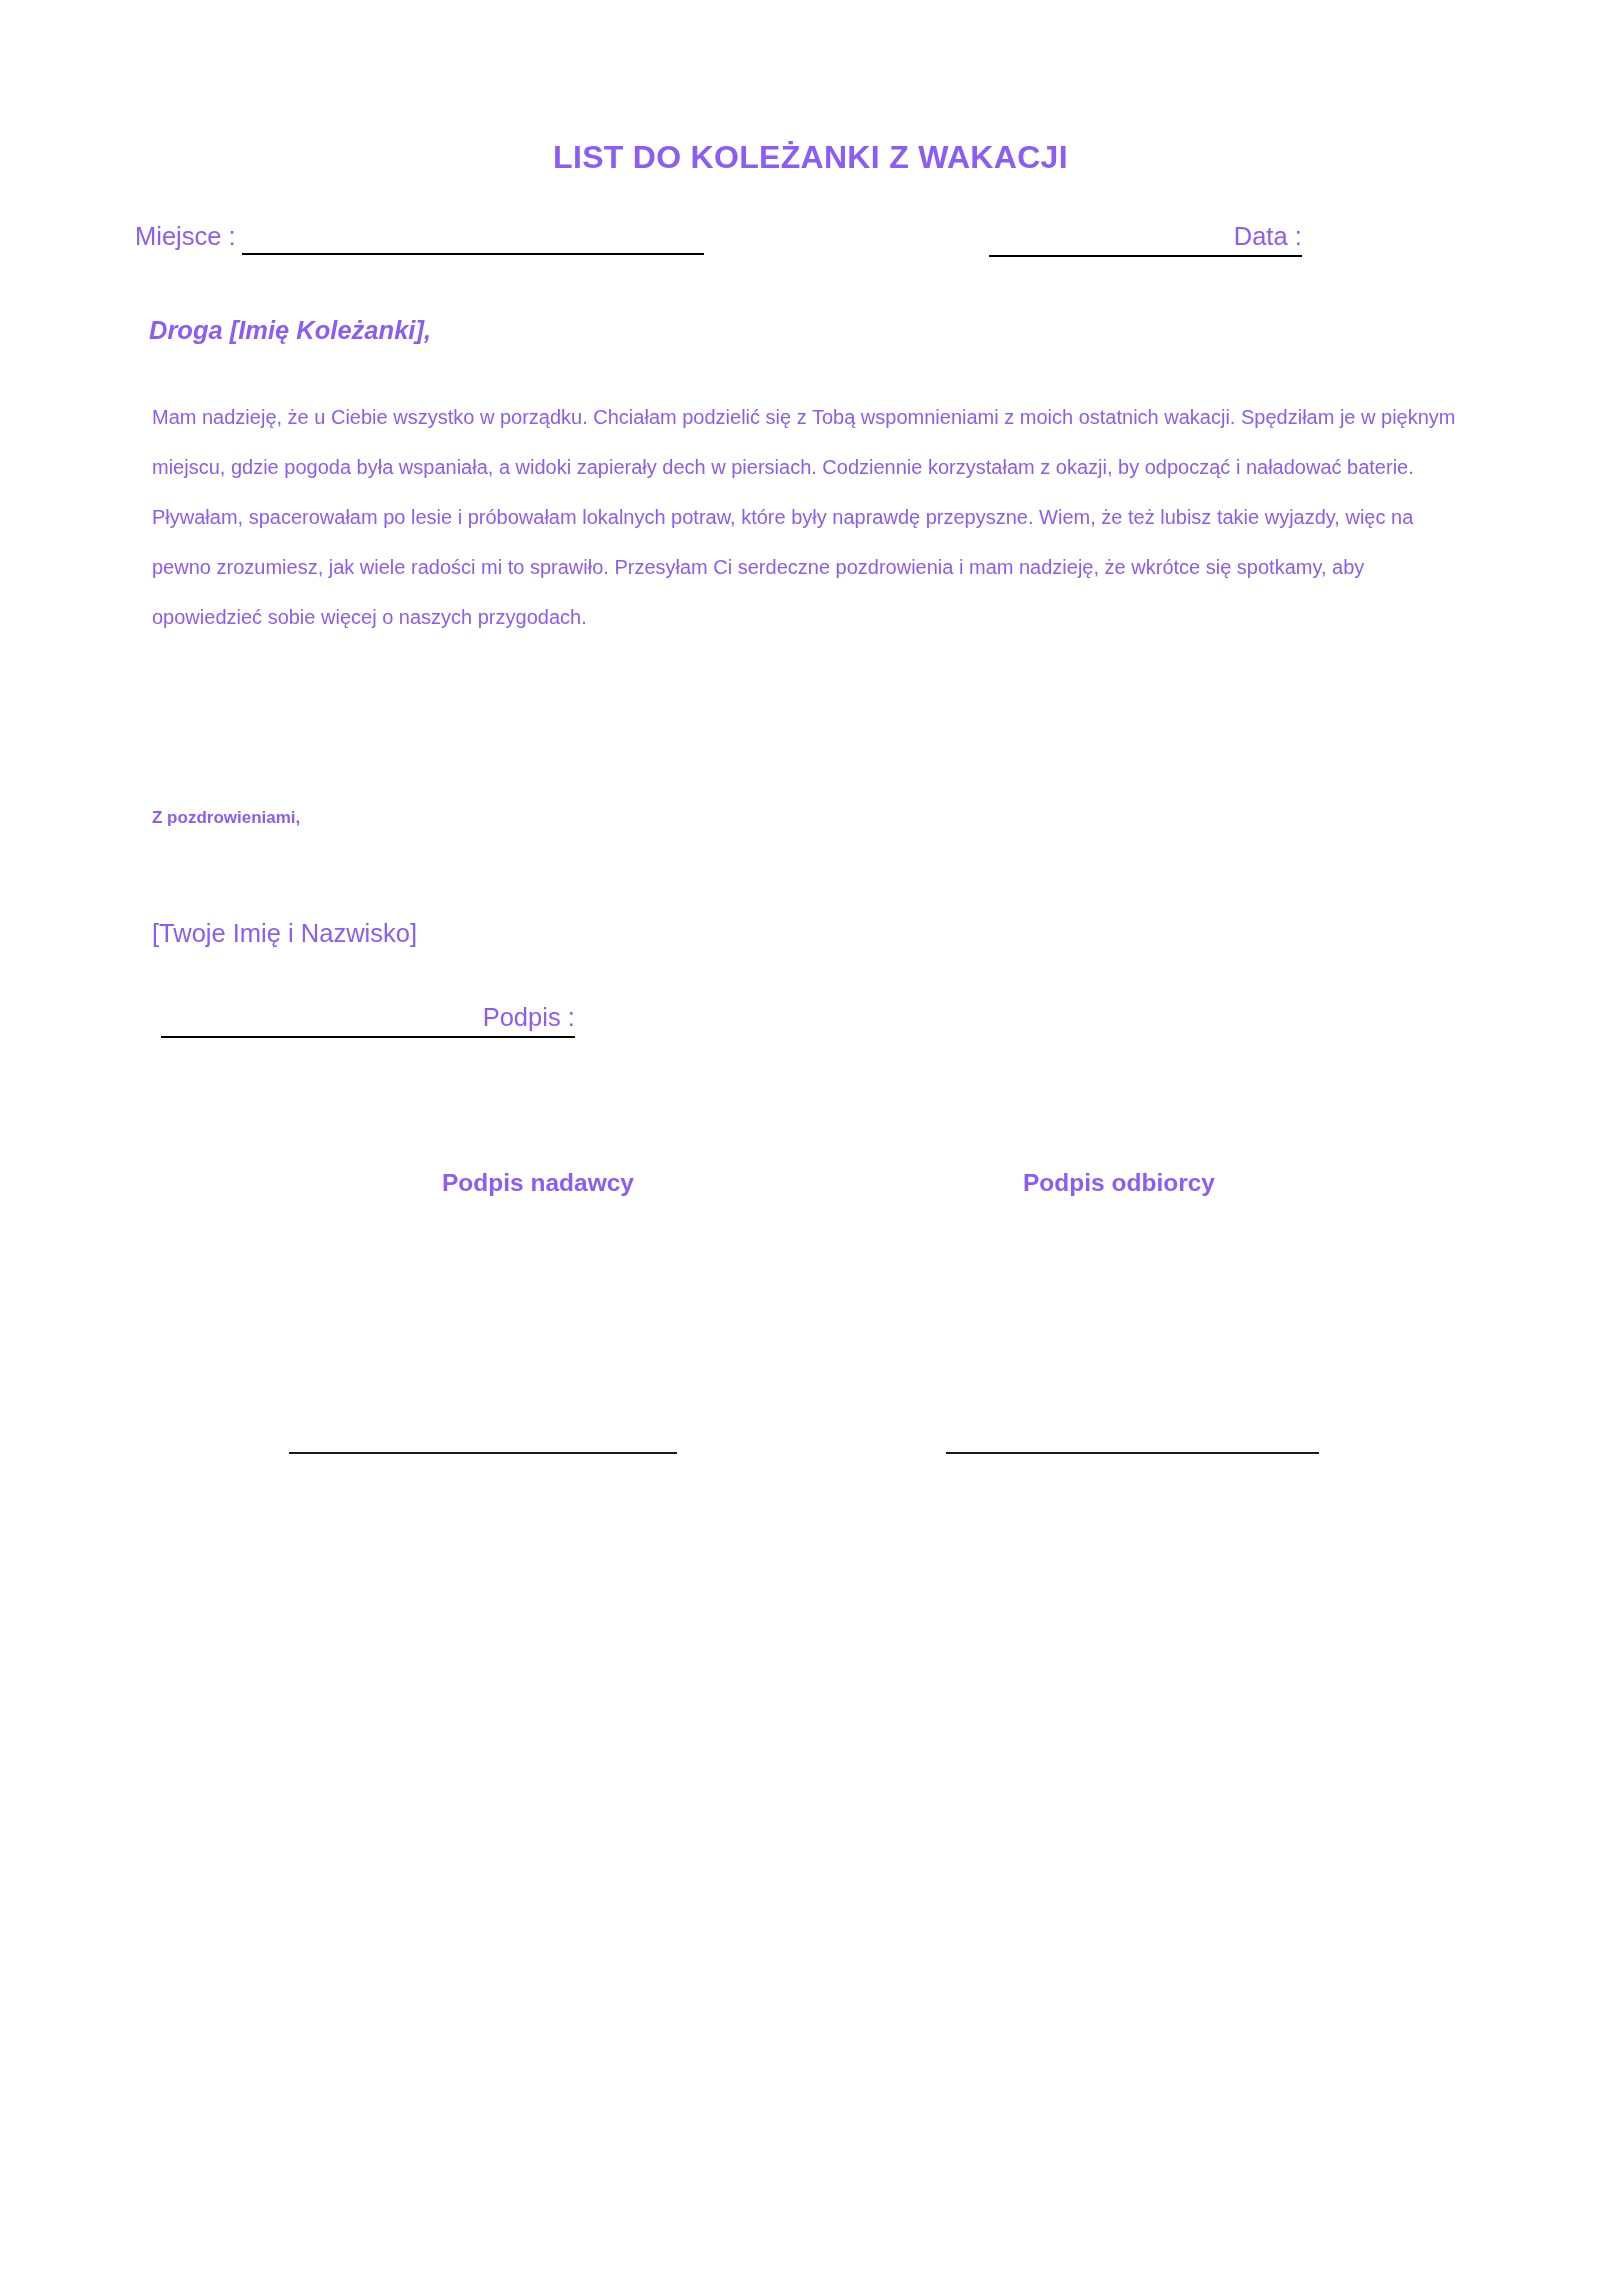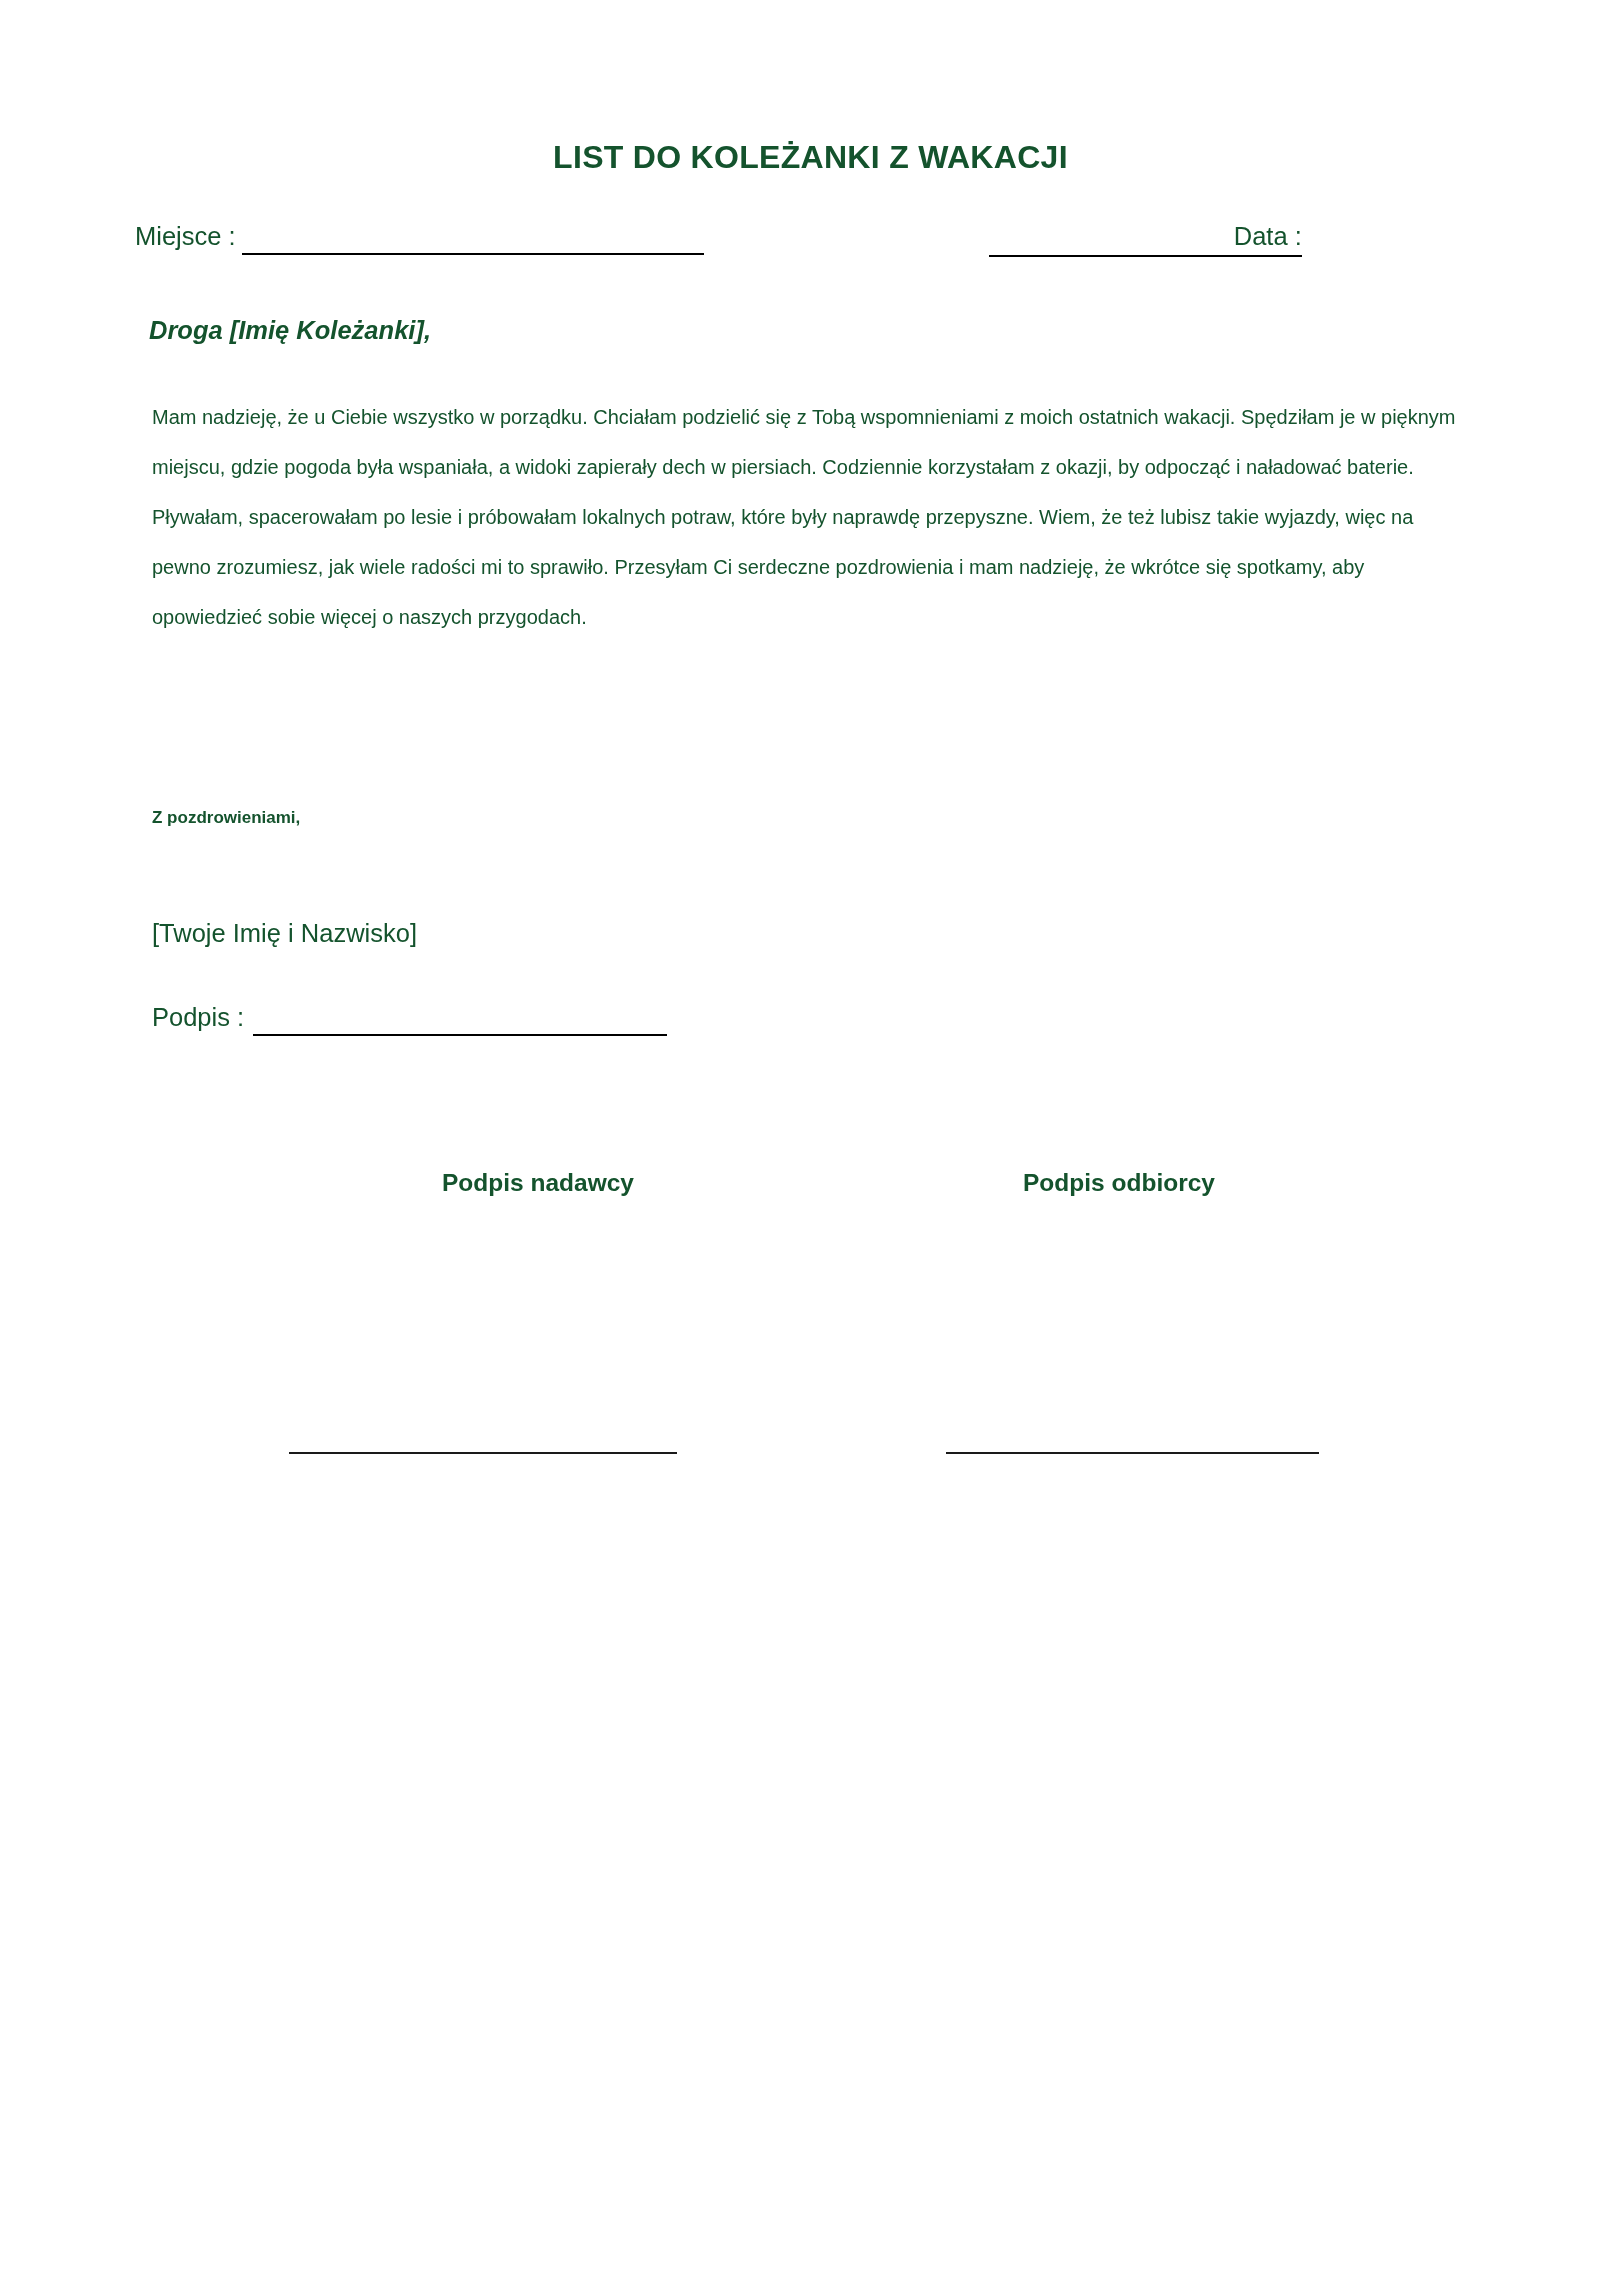--- a/index.html
+++ b/index.html
@@ -9,21 +9,21 @@
     background: #ffffff;
   }
 
   .page {
     position: relative;
     width: 1621px;
     height: 2293px;
     background: #ffffff;
     margin: 0 auto;
     font-family: "Liberation Sans", sans-serif;
-    color: #14532d;
+    color: #8b5cf6;
     overflow: hidden;
     box-sizing: border-box;
   }
 
   
   .doc-title {
     position: absolute;
     left: 0;
     right: 0;
     top: 117px;
@@ -109,20 +109,21 @@
   }
 
   
   .podpis-field {
     position: absolute;
     left: 152px;
     top: 1002px;
     display: flex;
     align-items: flex-end;
     white-space: nowrap;
+    flex-direction: column;
   }
 
   .podpis-label {
     font-size: 25.5px;
     line-height: 31px;
     padding-bottom: 2.9px;
   }
 
   .podpis-rule {
     display: inline-block;

